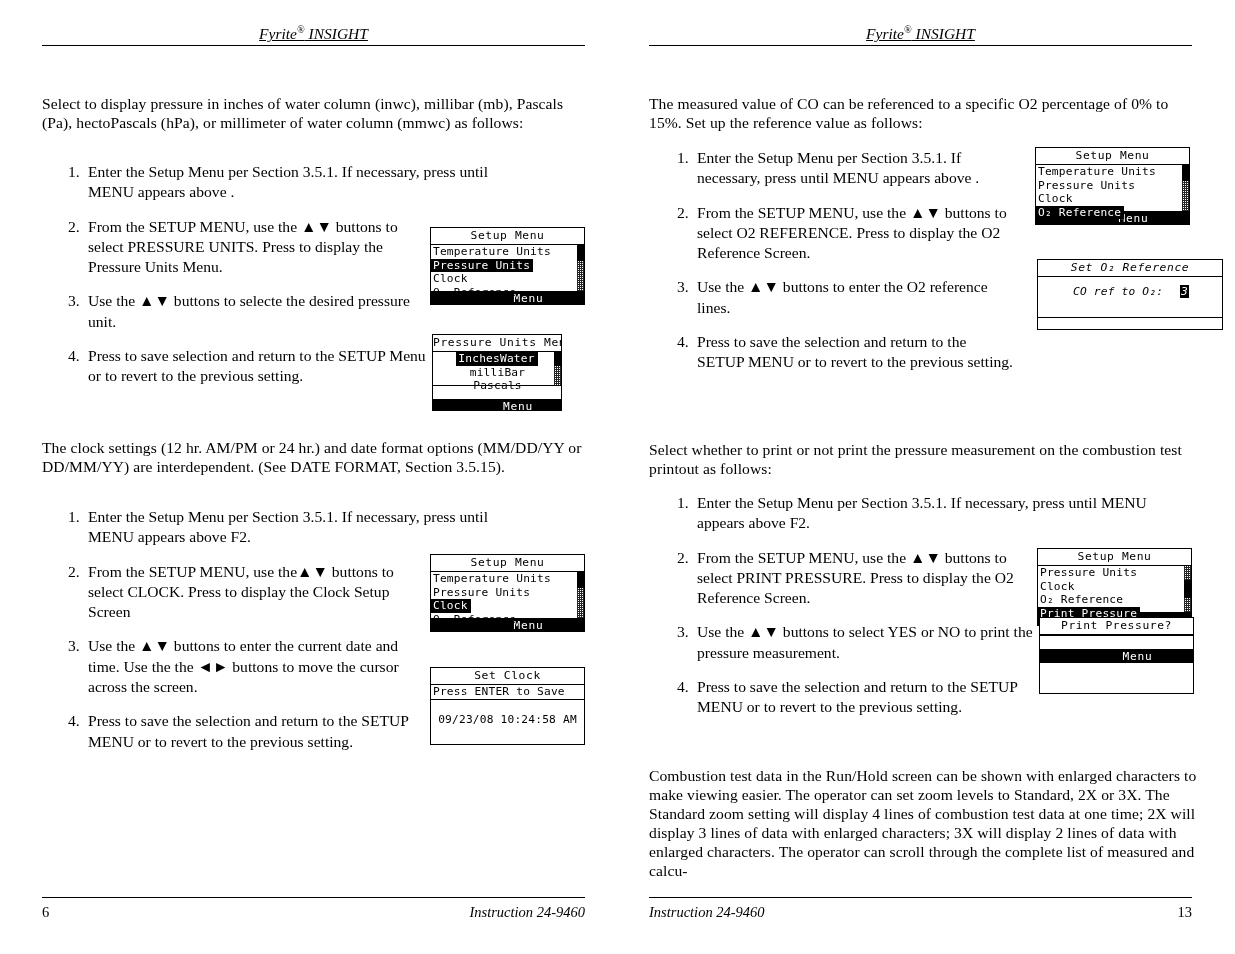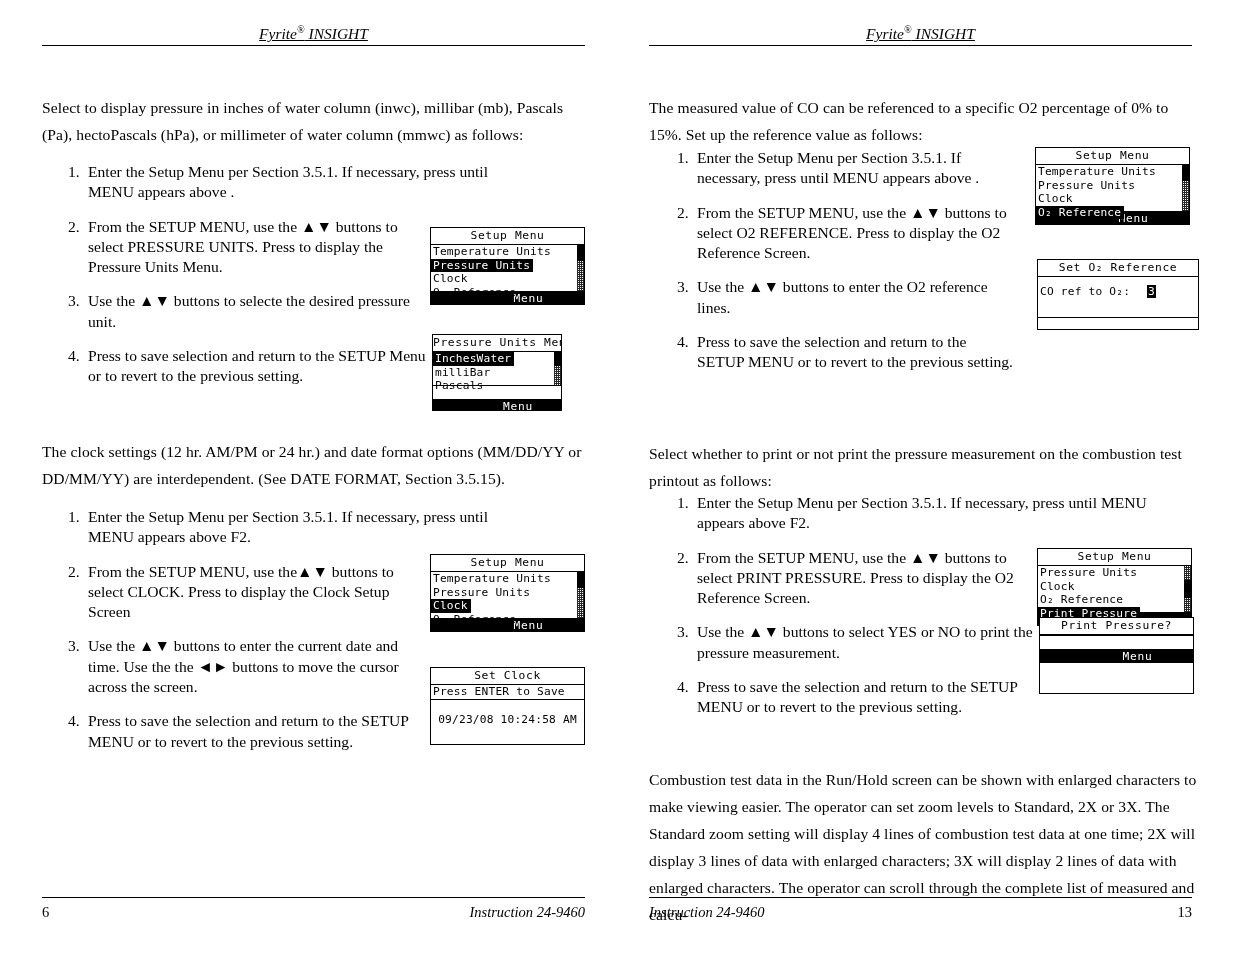--- a/index.html
+++ b/index.html
@@ -38,21 +38,21 @@
   .rule {
     position: absolute;
     height: 0;
     border-top: 1.6px solid #000;
   }
 
   
   .para {
     position: absolute;
     font-size: 15.6px;
-    line-height: 27px;
+    line-height: 19px;
     text-align: left;
     letter-spacing: 0.08px;
   }
   .olist {
     position: absolute;
     font-size: 15.6px;
     line-height: 20.3px;
   }
   .li {
     position: relative;
@@ -203,21 +203,21 @@
           <div class="sbar">
             <div class="thumb" style="height:16px;"></div>
             <div class="track" style="height:30px;"></div>
           </div>
         </div>
         <div class="menubar">Menu</div>
       </div>
 
       <div class="lcd" style="left:432px; top:334px; width:130px; height:77px;">
         <div class="title">Pressure Units Menu</div>
-        <div class="body" style="height:33px;">
+        <div class="body" style="height:33px;text-align:center;">
           <div class="rowwrap"><span class="row sel">InchesWater</span></div>
           <div class="rowwrap"><span class="row">milliBar</span></div>
           <div class="rowwrap"><span class="row">Pascals</span></div>
           <div class="sbar">
             <div class="thumb" style="height:14px;"></div>
             <div class="track" style="height:19px;"></div>
           </div>
         </div>
         <div class="statusline">09/23/08 10:22:59 AM</div>
         <div class="menubar">Menu</div>
@@ -309,24 +309,24 @@
           <div class="rowwrap"><span class="row">Clock</span></div>
           <div class="rowwrap"><span class="row sel">O₂ Reference</span></div>
           <div class="sbar">
             <div class="thumb" style="height:16px;"></div>
             <div class="track" style="height:30px;"></div>
           </div>
         </div>
         <div class="menubar">Menu</div>
       </div>
 
-      <div class="lcd" style="left:420px; top:259px; width:162px; height:71px;">
+      <div class="lcd" style="left:420px; top:259px; width:186px; height:71px;font-style:italic;">
         <div class="title">Set O₂ Reference</div>
         <div class="body" style="height:40px; padding-top:8px;">
-          <div class="rowwrap" style="padding-left:2px;">
+          <div class="rowwrap" style="padding-left:2px;text-align:center;">
             <span>CO ref to O₂:</span>
             <span class="invchar" style="margin-left:10px;">3</span>
           </div>
         </div>
         <div class="statusline">09/23/08 11:27:38 AM</div>
 
       </div>
 
       <div class="para" style="left:32px; width:548px; top:440px;">Select whether to print or not print the pressure measurement on the combustion test printout as follows:</div>
 

